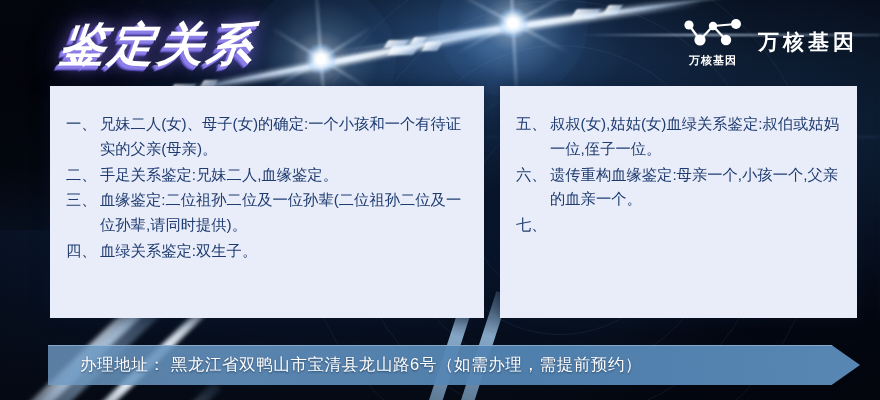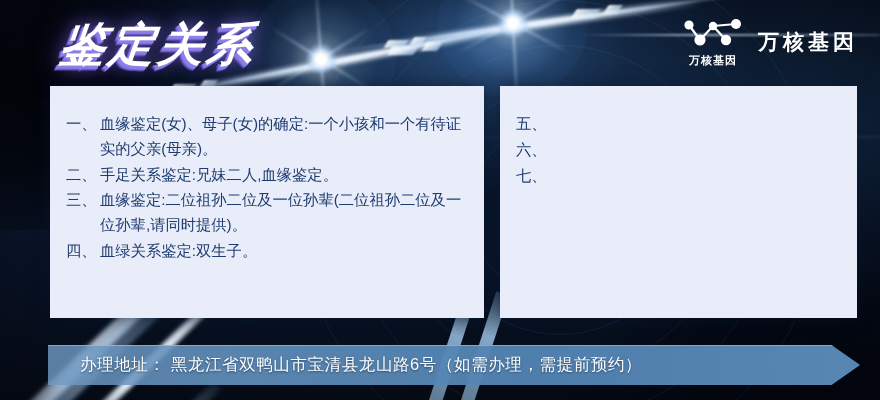--- a/index.html
+++ b/index.html
@@ -321,44 +321,46 @@
     </div>
     <div id="logo-text">
       <span class="big">万核基因</span>
     </div>
   </div>
 
   <div class="panel" id="panel-left">
     <ol>
       <li>
         <span class="num">一、</span>
-        <span class="txt">血缘鉴定(女)、母子(女)的确定:一个小孩和一个有待证实的父亲(母亲)。</span>
+        <span class="txt">兄妹二人(女)、母子(女)的确定:一个小孩和一个有待证实的父亲(母亲)。</span>
       </li>
       <li>
         <span class="num">二、</span>
         <span class="txt">手足关系鉴定:兄妹二人,血缘鉴定。</span>
       </li>
       <li>
         <span class="num">三、</span>
         <span class="txt">血缘鉴定:二位祖孙二位及一位孙辈(二位祖孙二位及一位孙辈,请同时提供)。</span>
       </li>
       <li>
         <span class="num">四、</span>
         <span class="txt">血绿关系鉴定:双生子。</span>
       </li>
     </ol>
   </div>
 
   <div class="panel" id="panel-right">
     <ol>
       <li>
         <span class="num">五、</span>
+        <span class="txt">叔叔(女),姑姑(女)血绿关系鉴定:叔伯或姑妈一位,侄子一位。</span>
       </li>
       <li>
         <span class="num">六、</span>
+        <span class="txt">遗传重构血缘鉴定:母亲一个,小孩一个,父亲的血亲一个。</span>
       </li>
       <li>
         <span class="num">七、</span>
       </li>
     </ol>
   </div>
 
   <div id="banner">
     <div class="body"></div>
     <div class="label">办理地址： 黑龙江省双鸭山市宝清县龙山路6号（如需办理，需提前预约）</div>

